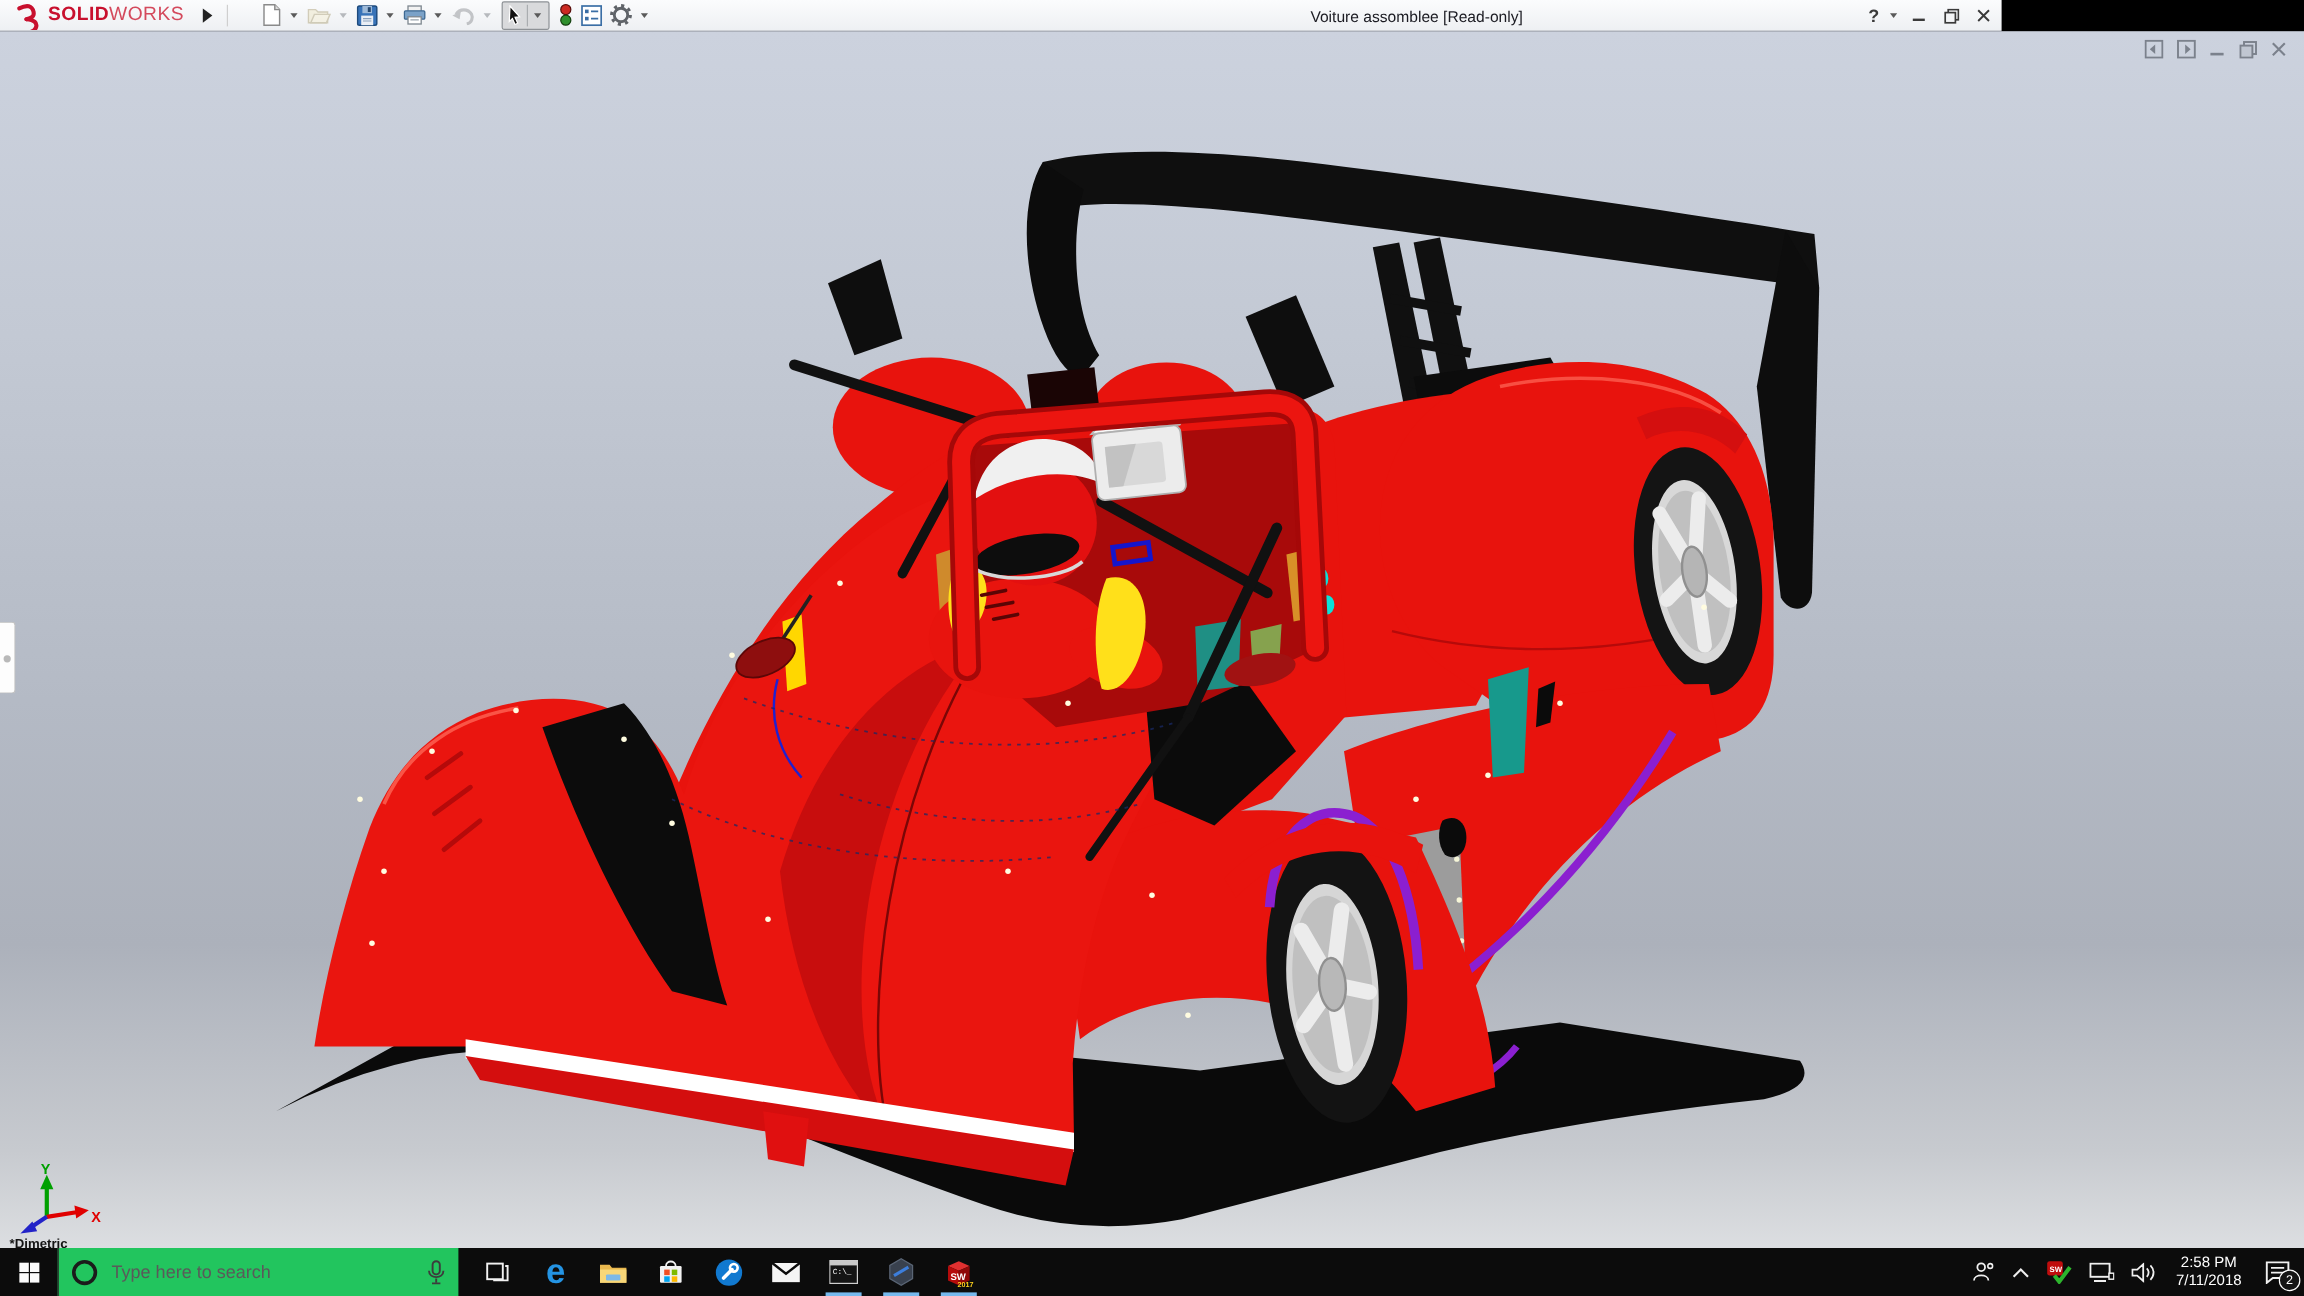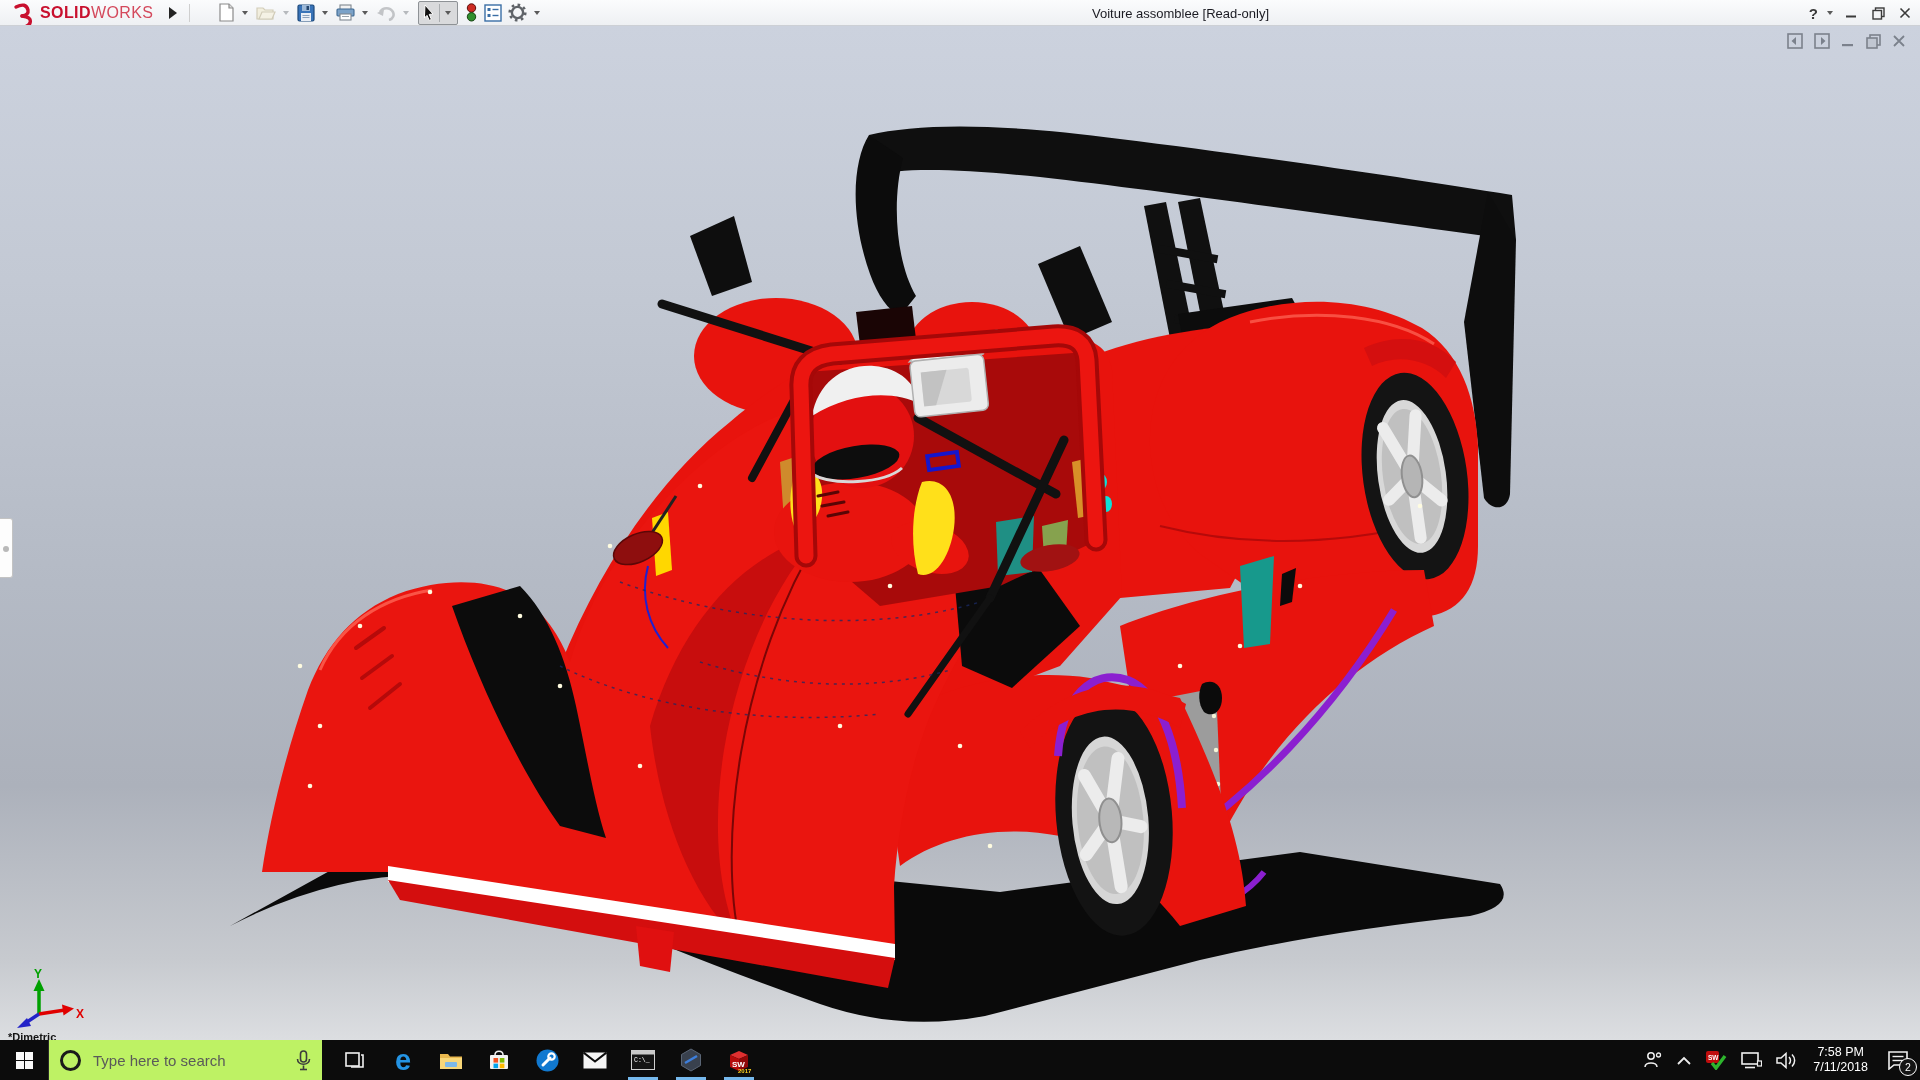--- a/index.html
+++ b/index.html
@@ -1,21 +1,21 @@
 <!DOCTYPE html>
 <html><head>
 <meta charset="utf-8">
 <style>
   html,body{margin:0;padding:0;background:#000;}
   *{box-sizing:border-box;}
   .screen{position:relative;width:1920px;height:1080px;overflow:hidden;
           font-family:"Liberation Sans",sans-serif;background:#000;}
 
   
-  .titlebar{position:absolute;top:0;left:0;width:1920px;height:26px;
+  .titlebar{position:absolute;top:0;left:0;width:1668px;height:26px;
             background:linear-gradient(#fbfcfd,#eef0f3);border-bottom:1px solid #cdd0d5;
             display:flex;align-items:center;}
   .brand{display:flex;align-items:center;padding-left:10px;}
   .brand-text{font-size:16px;color:#c8102e;letter-spacing:.4px;margin-left:4px;white-space:nowrap;}
   .brand-text b{font-weight:700;}
   .brand-text span{font-weight:400;color:#d4495c;}
   .flyout{margin-left:16px;width:0;height:0;border-left:8px solid #222;
           border-top:6px solid transparent;border-bottom:6px solid transparent;}
   .tb-sep{width:1px;height:18px;background:#cfcfcf;margin-left:12px;}
   .toolbar{display:flex;align-items:center;margin-left:26px;gap:2px;}
@@ -41,21 +41,21 @@
              border:1px solid #c3c3c3;border-left:none;border-radius:0 3px 3px 0;}
   .panel-tab::after{content:"";position:absolute;left:3px;top:27px;width:6px;height:6px;border-radius:50%;
              background:#b9b9b9;}
   .triad{position:absolute;left:12px;bottom:10px;}
   .view-name{position:absolute;left:8px;bottom:-3px;font-size:11px;font-weight:700;color:#141414;}
 
   
   .taskbar{position:absolute;bottom:0;left:0;width:1920px;height:40px;background:#0c0c0c;
            display:flex;align-items:center;}
   .start{width:48px;height:40px;display:grid;place-items:center;}
-  .searchbox{width:274px;height:40px;background:#bef264;display:flex;align-items:center;
+  .searchbox{width:334px;height:40px;background:#22c55e;display:flex;align-items:center;
              padding:0 11px;border-left:1px solid #2a2a2a;}
   .cortana{width:21px;height:21px;border:3px solid #1b1b1b;border-radius:50%;background:transparent;}
   .search-text{font-size:15px;color:#5a5a5a;margin-left:12px;flex:1;}
   .appbar{display:flex;margin-left:9px;height:40px;}
   .app{position:relative;width:48px;height:40px;display:grid;place-items:center;}
   .app.running::after{content:"";position:absolute;bottom:0;left:9px;right:9px;height:3px;background:#76b9ed;}
   .edge-e{font-size:29px;font-weight:700;color:#2494e4;line-height:1;}
   .tray{margin-left:auto;display:flex;align-items:center;height:40px;}
   .trayic{display:grid;place-items:center;height:40px;padding:0 7px;}
   .clock{color:#fff;font-size:12.5px;line-height:15px;text-align:center;padding:0 8px;white-space:nowrap;}
@@ -523,21 +523,21 @@
         </svg>
       </div>
       <div class="trayic">
         <svg width="22" height="17" viewBox="0 0 22 17">
           <polygon points="1,6 5,6 10,1.5 10,15.5 5,11 1,11" fill="none" stroke="#f0f0f0" stroke-width="1.5"></polygon>
           <path d="M13 5 C15 7 15 10 13 12" fill="none" stroke="#f0f0f0" stroke-width="1.5"></path>
           <path d="M16 2.5 C19.5 6 19.5 11 16 14.5" fill="none" stroke="#f0f0f0" stroke-width="1.5"></path>
         </svg>
       </div>
       <div class="clock">
-        <div>7:58 PM</div>
+        <div>2:58 PM</div>
         <div>7/11/2018</div>
       </div>
       <div class="action">
         <svg width="22" height="20" viewBox="0 0 22 20">
           <path d="M2 2 L20 2 L20 15 L7 15 L2 19 Z" fill="none" stroke="#f0f0f0" stroke-width="1.6"></path>
           <line x1="5.5" y1="6.5" x2="16.5" y2="6.5" stroke="#f0f0f0" stroke-width="1.4"></line>
           <line x1="5.5" y1="10.5" x2="16.5" y2="10.5" stroke="#f0f0f0" stroke-width="1.4"></line>
         </svg>
         <div class="badge">2</div>
       </div>

